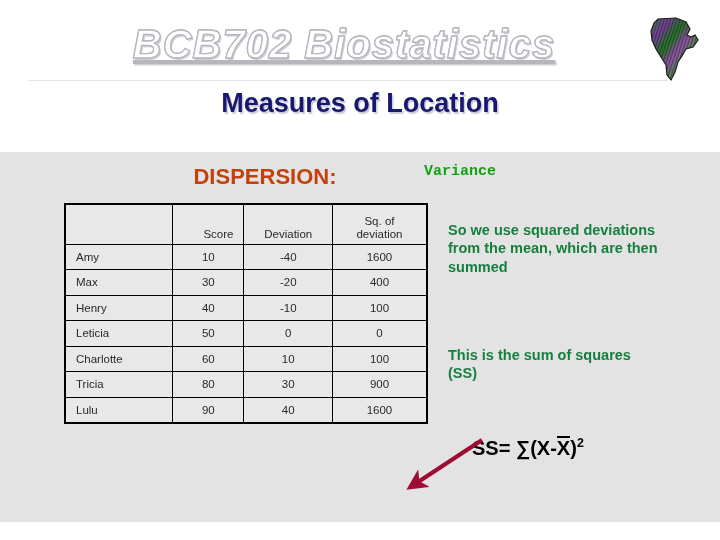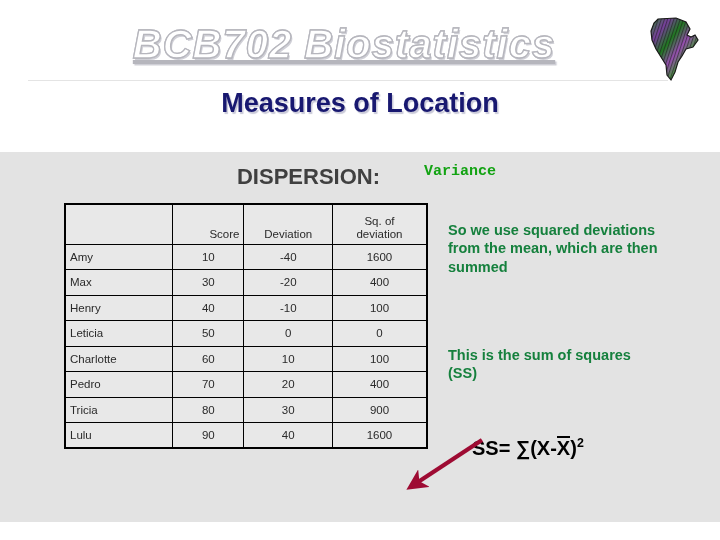--- a/index.html
+++ b/index.html
@@ -84,24 +84,24 @@
     width: 720px;
     height: 370px;
     background: #e3e3e3;
   }
 
   #dispersion-label {
     position: absolute;
     left: 150px;
     top: 164px;
     width: 230px;
-    text-align: right;
+    text-align: center;
     font-size: 22px;
     font-weight: bold;
-    color: #404040;
+    color: #c2410c;
     font-family: "Liberation Sans", sans-serif;
   }
 
   #variance-label {
     position: absolute;
     left: 424px;
     top: 163px;
     font-size: 15px;
     font-weight: bold;
     color: #13a313;
@@ -119,21 +119,21 @@
     border: 2px solid #000000;
     font-size: 11.5px;
     color: #2a2a2a;
     font-family: "Liberation Sans", sans-serif;
   }
 
   #data-table th,
   #data-table td {
     border: 1px solid #000000;
     height: 25.5px;
-    padding: 0 4px;
+    padding: 0 10px;
     font-weight: normal;
     background: #e8e8e8;
   }
 
   #data-table thead th {
     height: 40px;
     vertical-align: bottom;
     padding-bottom: 3px;
     text-align: center;
     font-size: 11.5px;
@@ -296,26 +296,20 @@
         <td class="num-cell col-dev">0</td>
         <td class="num-cell col-sq">0</td>
       </tr>
       <tr>
         <td class="name-cell col-name">Charlotte</td>
         <td class="num-cell col-score">60</td>
         <td class="num-cell col-dev">10</td>
         <td class="num-cell col-sq">100</td>
       </tr>
       <tr>
-        <td class="name-cell col-name">Pedro</td>
-        <td class="num-cell col-score">70</td>
-        <td class="num-cell col-dev">20</td>
-        <td class="num-cell col-sq">400</td>
-      </tr>
-      <tr>
         <td class="name-cell col-name">Tricia</td>
         <td class="num-cell col-score">80</td>
         <td class="num-cell col-dev">30</td>
         <td class="num-cell col-sq">900</td>
       </tr>
       <tr>
         <td class="name-cell col-name">Lulu</td>
         <td class="num-cell col-score">90</td>
         <td class="num-cell col-dev">40</td>
         <td class="num-cell col-sq">1600</td>

